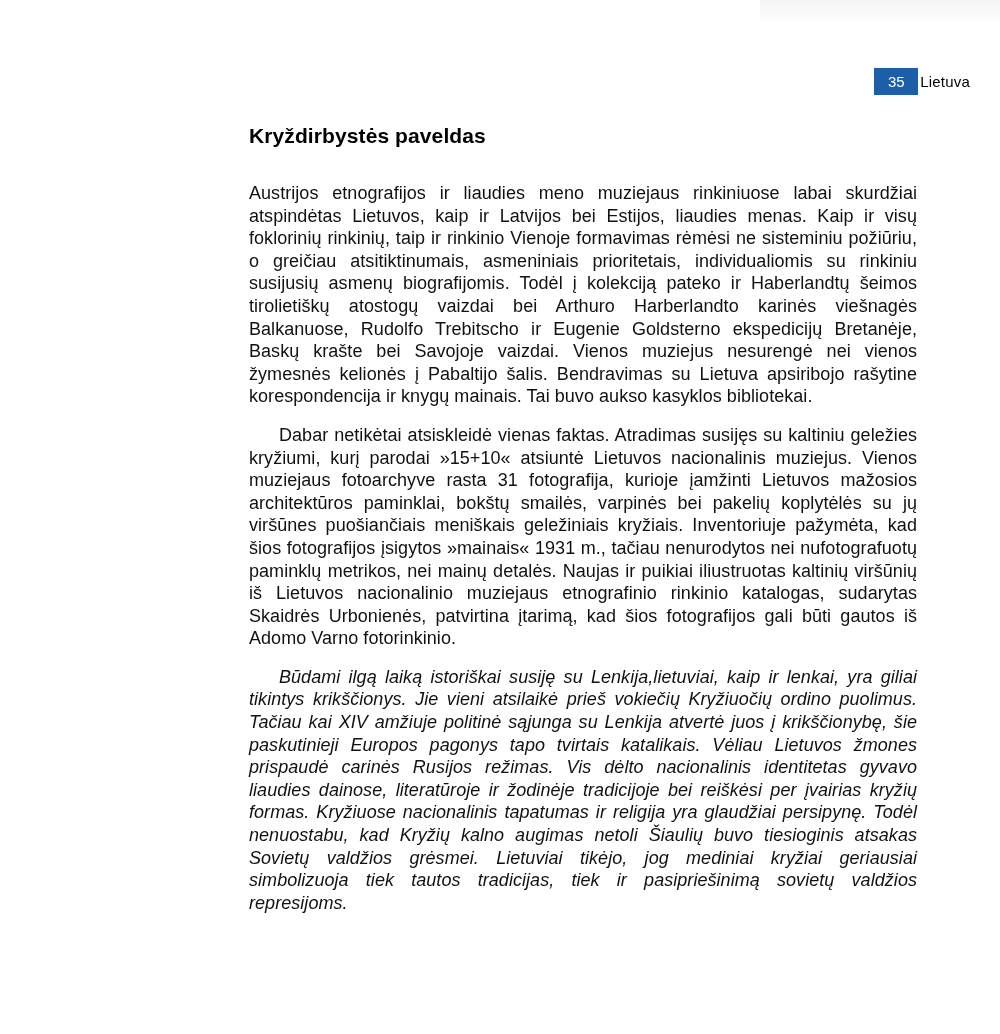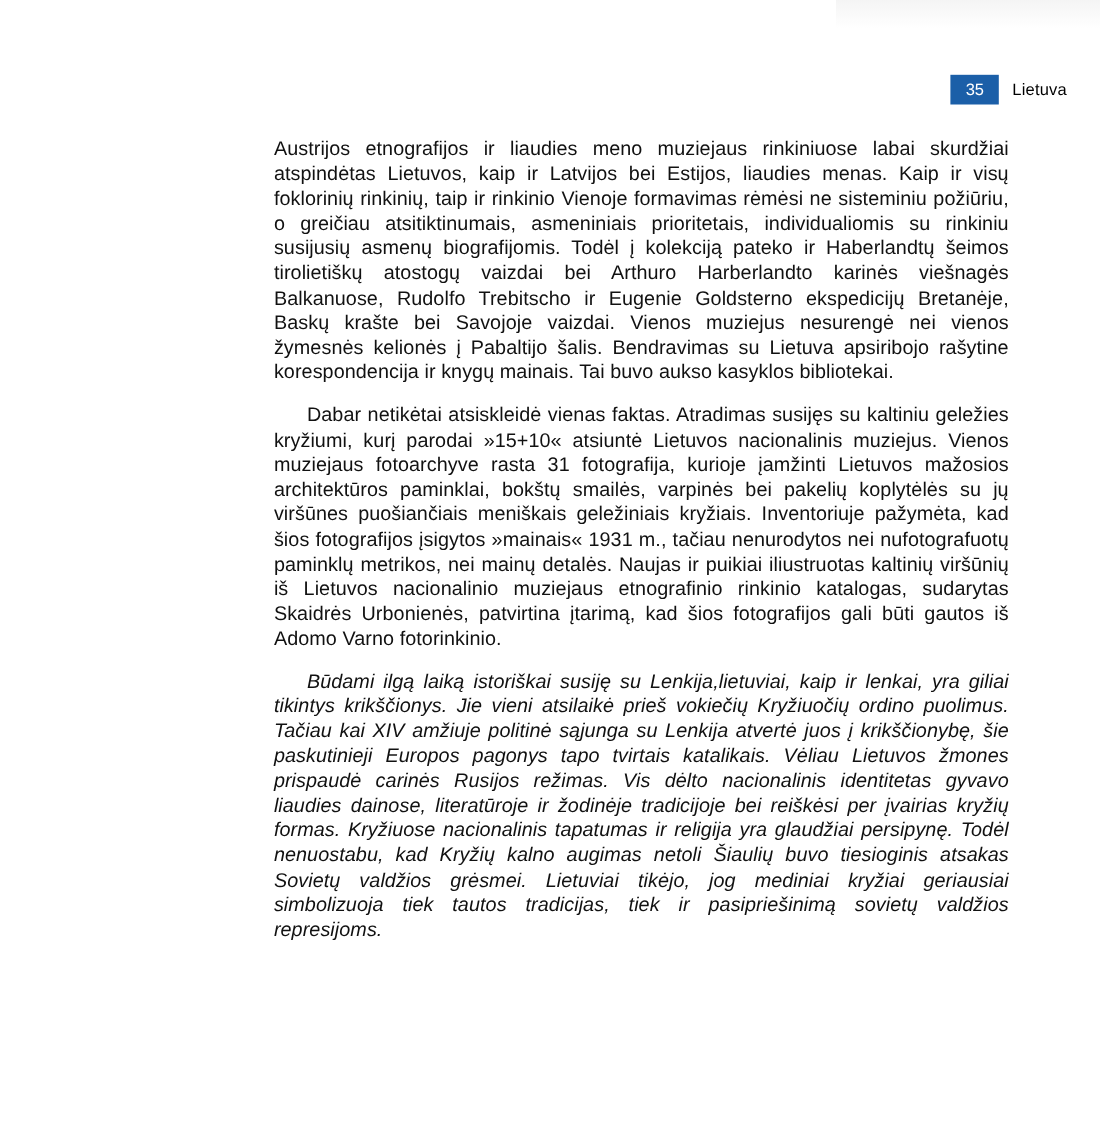--- a/index.html
+++ b/index.html
@@ -34,21 +34,21 @@
     opacity: 0.8;
   }
 
   
   .header {
     position: absolute;
     top: 68px;
     right: 30px;
     display: flex;
     align-items: center;
-    gap: 12px;
+    gap: 2px;
   }
   .page-number-box {
     background: #1b5fa8;
     color: #ffffff;
     font-size: 15px;
     line-height: 27px;
     height: 27px;
     min-width: 32px;
     text-align: center;
     padding: 0 6px;
@@ -113,20 +113,21 @@
 <div class="page">
 
   <div class="scan-edge"></div>
 
   <div class="header">
     <div class="page-number-box">35</div>
     <div class="header-country">Lietuva</div>
   </div>
 
   <div class="content">
+    <h1 class="title">Kryždirbystės paveldas</h1>
 
     <p class="body">Austrijos etnografijos ir liaudies meno muziejaus rinkiniuose labai skurdžiai atspindėtas Lietuvos, kaip ir Latvijos bei Estijos, liaudies menas. Kaip ir visų foklorinių rinkinių, taip ir rinkinio Vienoje formavimas rėmėsi ne sisteminiu požiūriu, o greičiau atsitiktinumais, asmeniniais prioritetais, individualiomis su rinkiniu susijusių asmenų biografijomis. Todėl į kolekciją pateko ir Haberlandtų šeimos tirolietiškų atostogų vaizdai bei Arthuro Harberlandto karinės viešnagės Balkanuose, Rudolfo Trebitscho ir Eugenie Goldsterno ekspedicijų Bretanėje, Baskų krašte bei Savojoje vaizdai. Vienos muziejus nesurengė nei vienos žymesnės kelionės į Pabaltijo šalis. Bendravimas su Lietuva apsiribojo rašytine korespondencija ir knygų mainais. Tai buvo aukso kasyklos bibliotekai.</p>
     <p class="body indent">Dabar netikėtai atsiskleidė vienas faktas. Atradimas susijęs su kaltiniu geležies kryžiumi, kurį parodai »15+10« atsiuntė Lietuvos nacionalinis muziejus. Vienos muziejaus fotoarchyve rasta 31 fotografija, kurioje įamžinti Lietuvos mažosios architektūros paminklai, bokštų smailės, varpinės bei pakelių koplytėlės su jų viršūnes puošiančiais meniškais geležiniais kryžiais. Inventoriuje pažymėta, kad šios fotografijos įsigytos »mainais« 1931 m., tačiau nenurodytos nei nufotografuotų paminklų metrikos, nei mainų detalės. Naujas ir puikiai iliustruotas kaltinių viršūnių iš Lietuvos nacionalinio muziejaus etnografinio rinkinio katalogas, sudarytas Skaidrės Urbonienės, patvirtina įtarimą, kad šios fotografijos gali būti gautos iš Adomo Varno fotorinkinio.</p>
     <p class="body indent">Būdami ilgą laiką istoriškai susiję su Lenkija,lietuviai, kaip ir lenkai, yra giliai tikintys krikščionys. Jie vieni atsilaikė prieš vokiečių Kryžiuočių ordino puolimus. Tačiau kai XIV amžiuje politinė sąjunga su Lenkija atvertė juos į krikščionybę, šie paskutinieji Europos pagonys tapo tvirtais katalikais. Vėliau Lietuvos žmones prispaudė carinės Rusijos režimas. Vis dėlto nacionalinis identitetas gyvavo liaudies dainose, literatūroje ir žodinėje tradicijoje bei reiškėsi per įvairias kryžių formas. Kryžiuose nacionalinis tapatumas ir religija yra glaudžiai persipynę. Todėl nenuostabu, kad Kryžių kalno augimas netoli Šiaulių buvo tiesioginis atsakas Sovietų valdžios grėsmei. Lietuviai tikėjo, jog mediniai kryžiai geriausiai simbolizuoja tiek tautos tradicijas, tiek ir pasipriešinimą sovietų valdžios represijoms.</p>
   </div>
 
 
 </div>
 
 </body></html>

